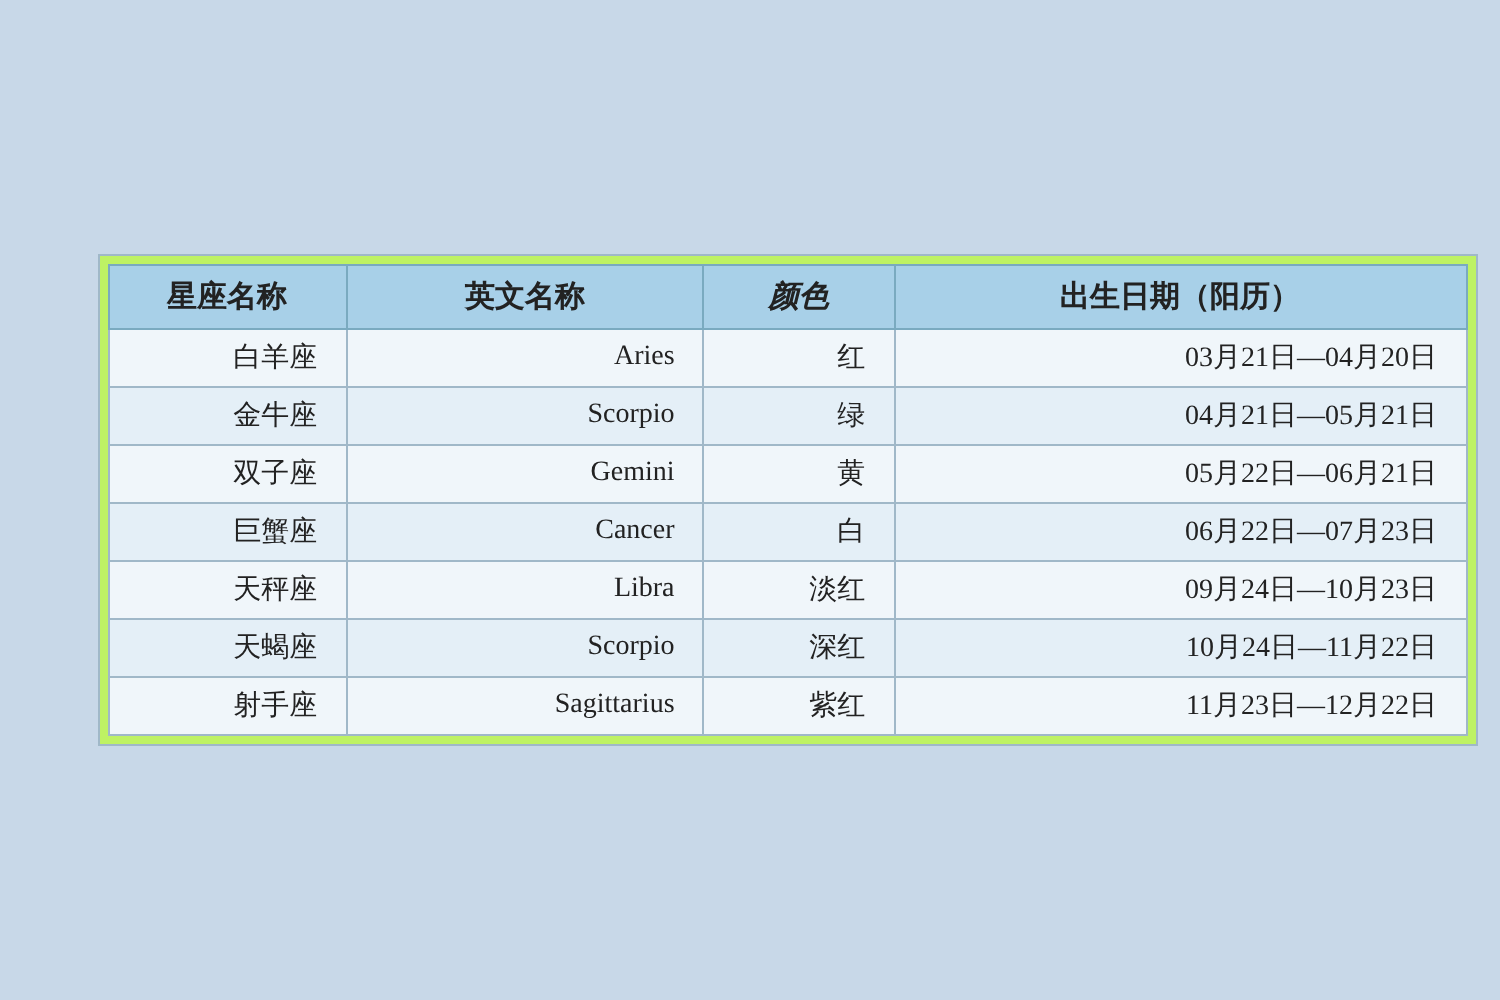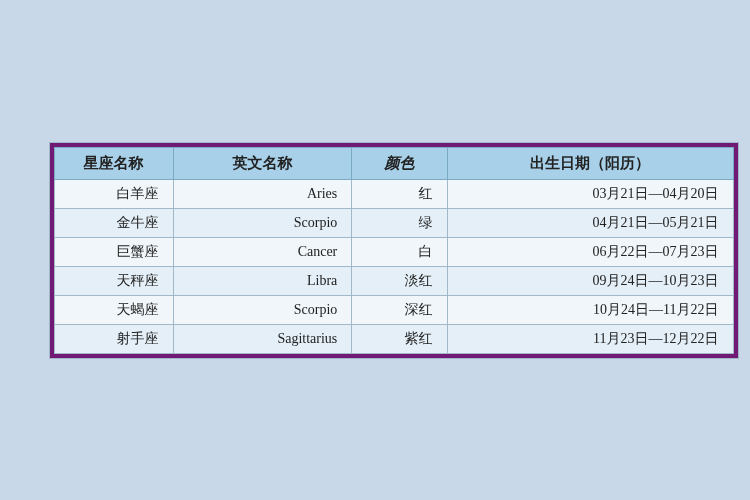--- a/index.html
+++ b/index.html
@@ -8,21 +8,21 @@
       width: 750px;
       height: 500px;
       background-color: #c8d8e8;
       display: flex;
       align-items: center;
       justify-content: center;
       font-family: "SimSun", "宋体", serif;
     }
 
     .table-container {
-      background-color: #701a75;
+      background-color: #bef264;
       border: 1px solid #a0b8c8;
       padding: 4px;
       margin-left: 37px;
     }
 
     table {
       border-collapse: collapse;
       width: 680px;
     }
 
@@ -74,20 +74,26 @@
           <td>红</td>
           <td>03月21日—04月20日</td>
         </tr>
         <tr>
           <td>金牛座</td>
           <td>Scorpio</td>
           <td>绿</td>
           <td>04月21日—05月21日</td>
         </tr>
         <tr>
+          <td>双子座</td>
+          <td>Gemini</td>
+          <td>黄</td>
+          <td>05月22日—06月21日</td>
+        </tr>
+        <tr>
           <td>巨蟹座</td>
           <td>Cancer</td>
           <td>白</td>
           <td>06月22日—07月23日</td>
         </tr>
         <tr>
           <td>天秤座</td>
           <td>Libra</td>
           <td>淡红</td>
           <td>09月24日—10月23日</td>

